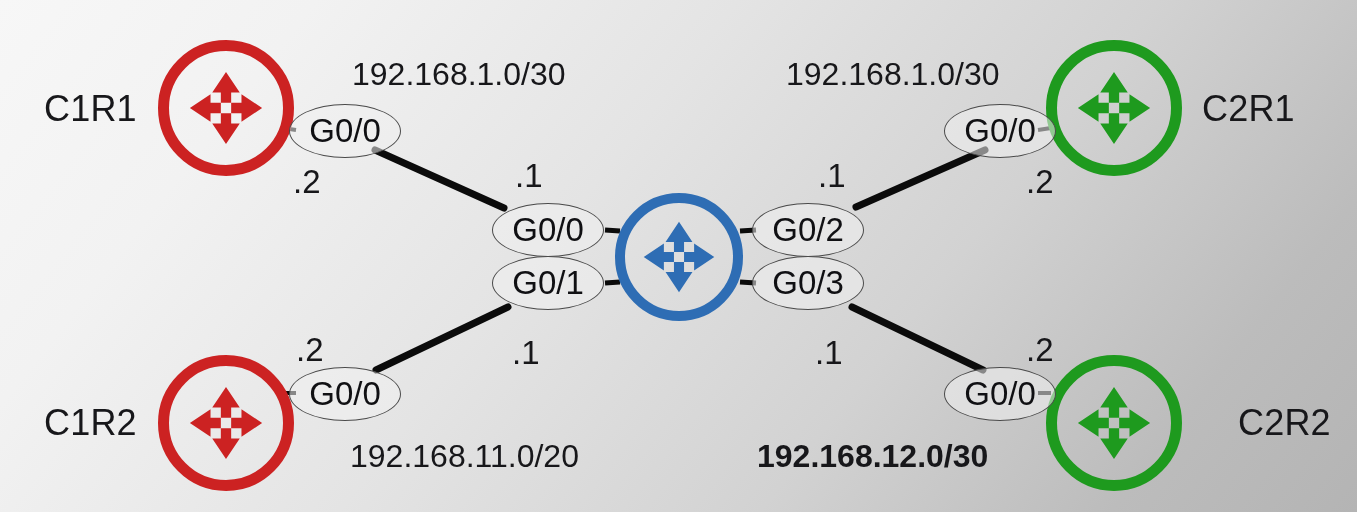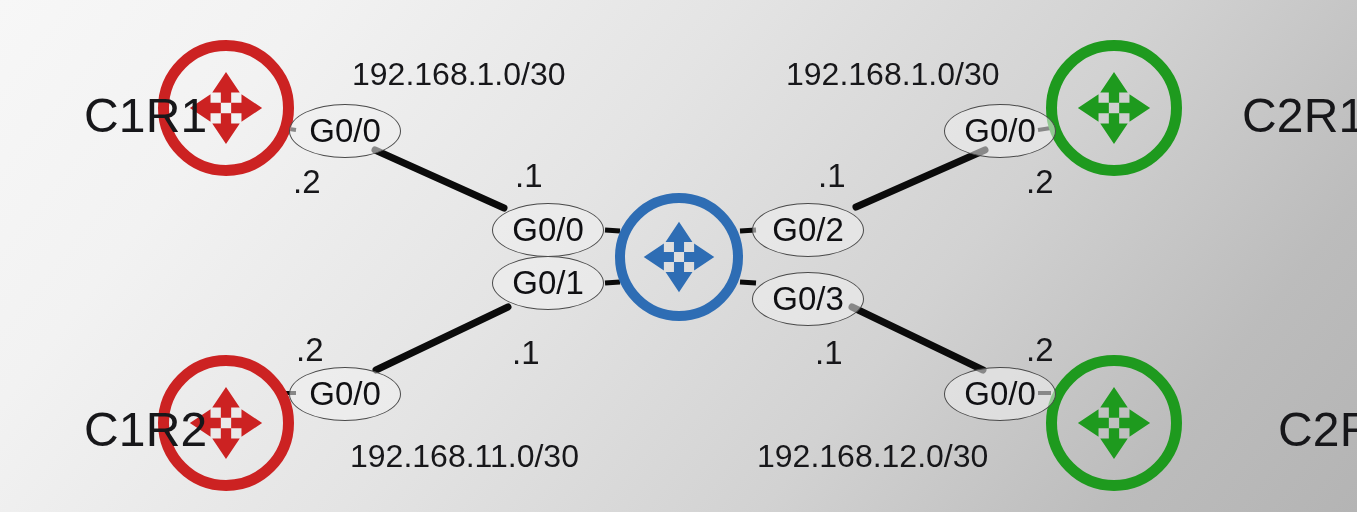--- a/index.html
+++ b/index.html
@@ -55,25 +55,24 @@
   .router-edge.green { border-color: #1e9a1e; }
   .router-core {
     width: 128px;
     height: 128px;
     border: 10px solid #2e6db4;
   }
 
   
   .device-label {
     position: absolute;
-    font-size: 48px;
+    font-size: 36px;
     color: #17171a;
     white-space: nowrap;
     letter-spacing: 0.2px;
-    margin-left: 40px;
   }
 
   
   .iface {
     position: absolute;
     width: 112px;
     height: 54px;
     border: 1.6px solid #4a4a4a;
     border-radius: 50%;
     background: rgba(240,240,240,0.55);
@@ -189,33 +188,33 @@
           </g>
         </svg>
       </span>
     </div>
     <div class="device-label" style="left:1238px; top:402px;">C2R2</div>
 
     <div class="iface" style="left:289px; top:104px;">G0/0</div>
     <div class="iface" style="left:492px; top:203px;">G0/0</div>
     <div class="iface" style="left:492px; top:256px;">G0/1</div>
     <div class="iface" style="left:752px; top:203px;">G0/2</div>
-    <div class="iface" style="left:752px; top:272px;">G0/3</div>
+    <div class="iface" style="left:752px; top:256px;">G0/3</div>
     <div class="iface" style="left:944px; top:104px;">G0/0</div>
     <div class="iface" style="left:289px; top:367px;">G0/0</div>
     <div class="iface" style="left:944px; top:367px;">G0/0</div>
 
     <div class="octet" style="left:293px; top:163px;">.2</div>
     <div class="octet" style="left:515px; top:157px;">.1</div>
     <div class="octet" style="left:512px; top:334px;">.1</div>
     <div class="octet" style="left:818px; top:157px;">.1</div>
     <div class="octet" style="left:815px; top:334px;">.1</div>
     <div class="octet" style="left:1026px; top:163px;">.2</div>
     <div class="octet" style="left:296px; top:331px;">.2</div>
     <div class="octet" style="left:1026px; top:331px;">.2</div>
 
     <div class="subnet" style="left:352px; top:56px;">192.168.1.0/30</div>
     <div class="subnet" style="left:786px; top:56px;">192.168.1.0/30</div>
-    <div class="subnet" style="left:350px; top:438px;">192.168.11.0/30</div>
-    <div class="subnet" style="left:757px; top:438px;">192.168.12.0/30</div>
+    <div class="subnet" style="left:350px; top:438px;">192.168.11.0/20</div>
+    <div class="subnet" style="left:757px; top:438px;font-weight:bold;">192.168.12.0/30</div>
 
   </div>
 </div>
 
 </body></html>

